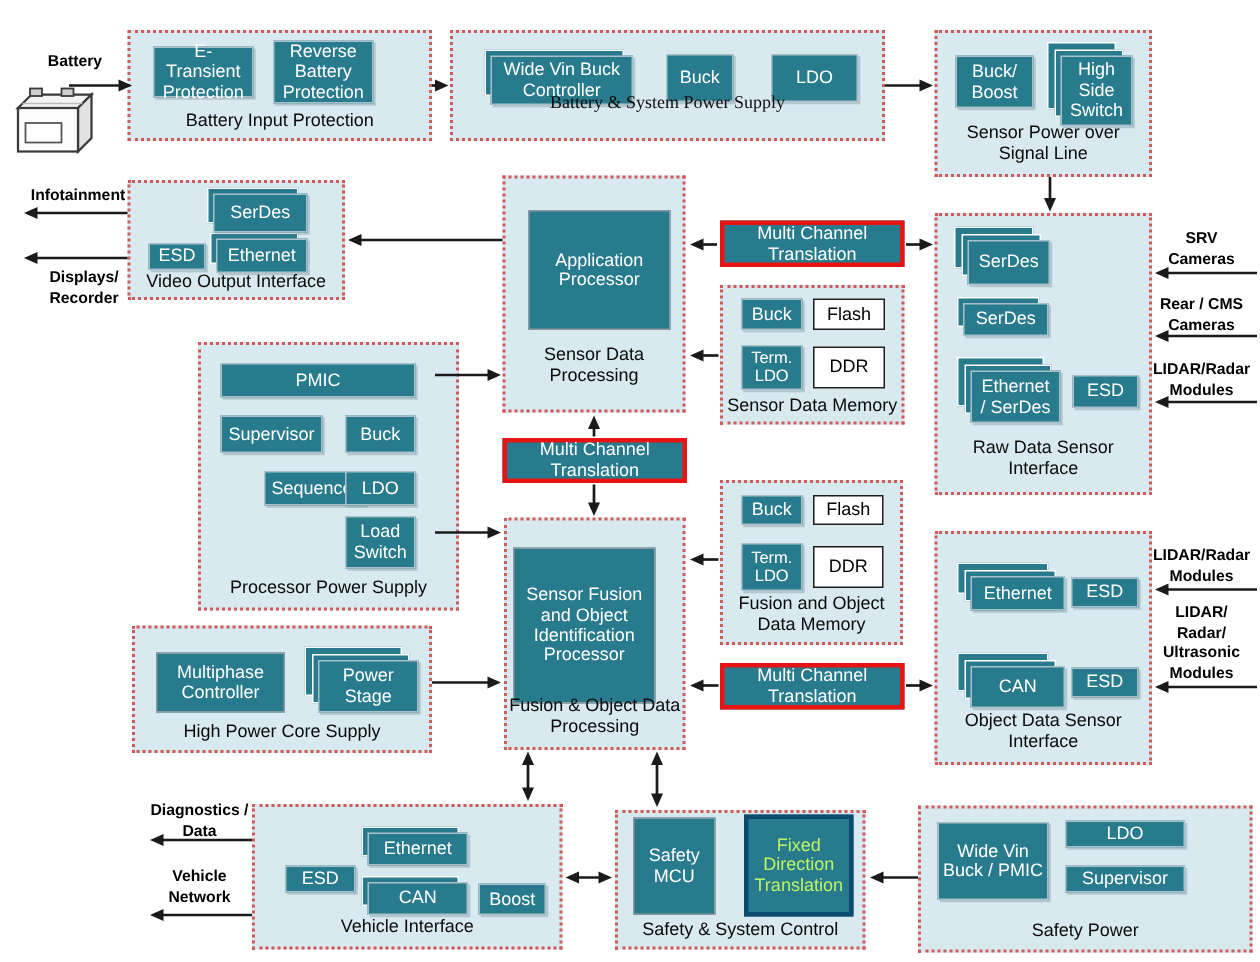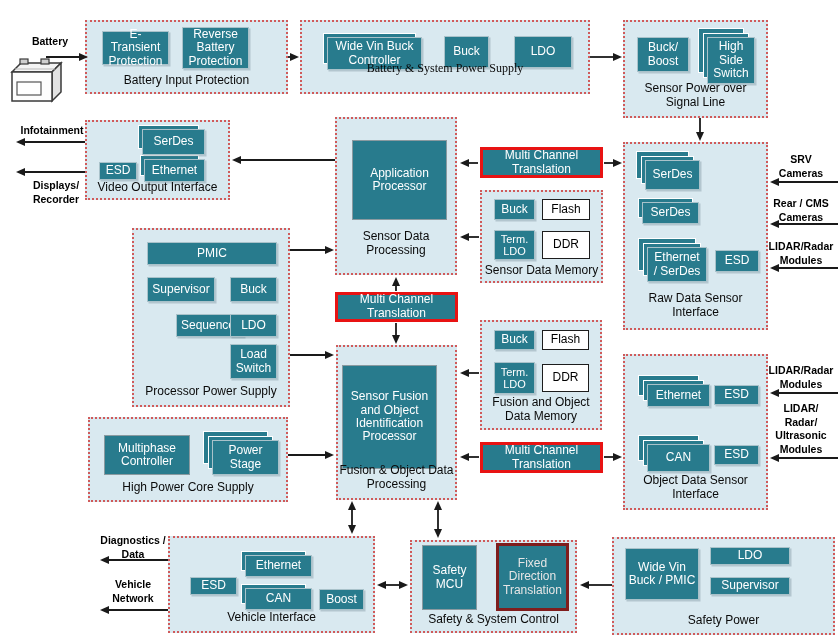--- a/index.html
+++ b/index.html
@@ -5,21 +5,21 @@
   html,body{margin:0;padding:0;background:#fff;}
   body{font-family:"Liberation Sans", sans-serif;}
   #canvas{position:relative;width:840px;height:641px;background:#fff;overflow:hidden;}
   .group{position:absolute;background:#d9e9f0;border:2px dotted #d05a5a;box-sizing:border-box;z-index:0;}
   .glabel{position:absolute;left:0;right:0;text-align:center;font-size:12px;color:#0a0a0a;line-height:1.15;white-space:pre-line;}
   .box{position:absolute;display:flex;align-items:center;justify-content:center;text-align:center;
        box-sizing:border-box;font-size:12px;line-height:1.12;white-space:pre-line;padding:1px 2px;}
   .t{background:#287b8d;color:#fff;border:1px solid #a9c2ca;box-shadow:1.5px 1.5px 0 rgba(110,135,145,.35);}
   .w{background:#fff;color:#000;border:1.5px solid #1d1d1d;}
   .big{border:1.5px solid #8a9aa0;box-shadow:none;}
-  .red{border:3px solid #7f1d1d;box-shadow:none;color:#e5e5e5;background:#287b8d;}
+  .red{border:3px solid #0c4a6e;box-shadow:none;color:#bef264;background:#287b8d;}
   .st1::before,.st2::before{content:"";position:absolute;left:-5px;top:-5px;width:100%;height:100%;
        background:#287b8d;border:1.2px solid #fff;box-sizing:border-box;z-index:-1;}
   .st2::after{content:"";position:absolute;left:-10px;top:-10px;width:100%;height:100%;
        background:#287b8d;border:1.2px solid #fff;box-sizing:border-box;z-index:-2;}
   .trans{position:absolute;display:flex;align-items:center;justify-content:center;text-align:center;
        box-sizing:border-box;font-size:12px;line-height:1.15;color:#fff;background:#287b8d;border:3px solid #e81313;}
   .ext{position:absolute;font-weight:bold;font-size:10.5px;text-align:center;color:#000;
        white-space:pre-line;line-height:1.3;}
   #arrows{position:absolute;left:0;top:0;z-index:5;pointer-events:none;}
   .smalltext{font-size:11px;}
@@ -106,21 +106,21 @@
   <div class="group" style="left:623px;top:142px;width:145px;height:188px;">
     <div class="box t st2" style="left:20px;top:16px;width:55px;height:30px;">SerDes</div>
     <div class="box t st1" style="left:17px;top:58px;width:57px;height:22px;">SerDes</div>
     <div class="box t st2" style="left:22px;top:103px;width:60px;height:35px;">Ethernet
 / SerDes</div>
     <div class="box t" style="left:90px;top:106px;width:44px;height:22px;">ESD</div>
     <div class="glabel" style="bottom:8px;">Raw Data Sensor
 Interface</div>
   </div>
 
-  <div class="group" style="left:132px;top:228px;width:158px;height:179px;padding-left:46px;">
+  <div class="group" style="left:132px;top:228px;width:174px;height:179px;padding-left:46px;">
     <div class="box t" style="left:13px;top:12px;width:130px;height:23px;">PMIC</div>
     <div class="box t" style="left:13px;top:47px;width:68px;height:25px;">Supervisor</div>
     <div class="box t" style="left:96px;top:47px;width:47px;height:25px;">Buck</div>
     <div class="box t" style="left:13px;top:84px;width:68px;height:23px;margin-left:29px;">Sequencer</div>
     <div class="box t" style="left:96px;top:84px;width:47px;height:23px;">LDO</div>
     <div class="box t" style="left:96px;top:114px;width:47px;height:35px;">Load Switch</div>
     <div class="glabel" style="bottom:6px;">Processor Power Supply</div>
   </div>
 
   <div class="trans" style="left:335px;top:292px;width:123px;height:30px;">Multi Channel Translation</div>

